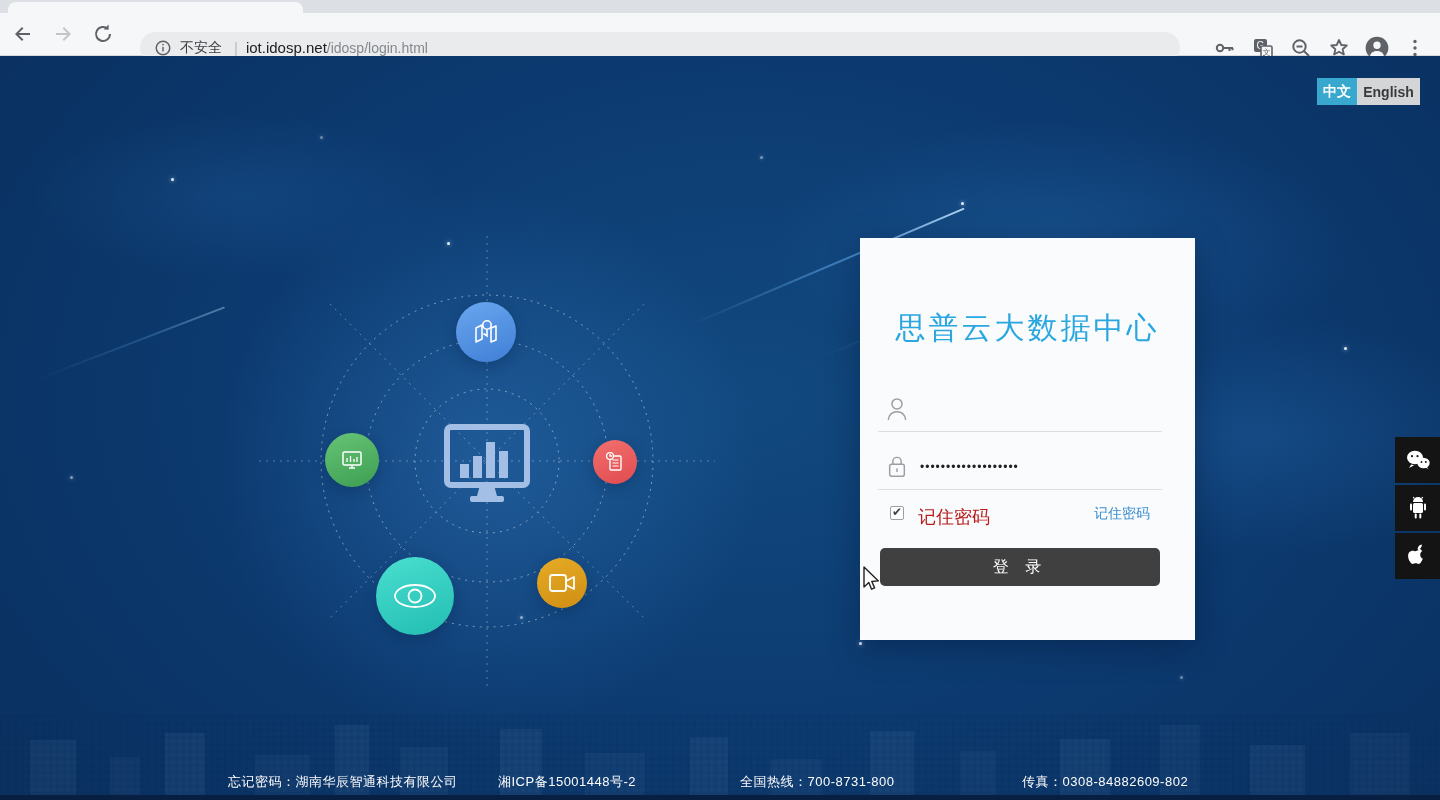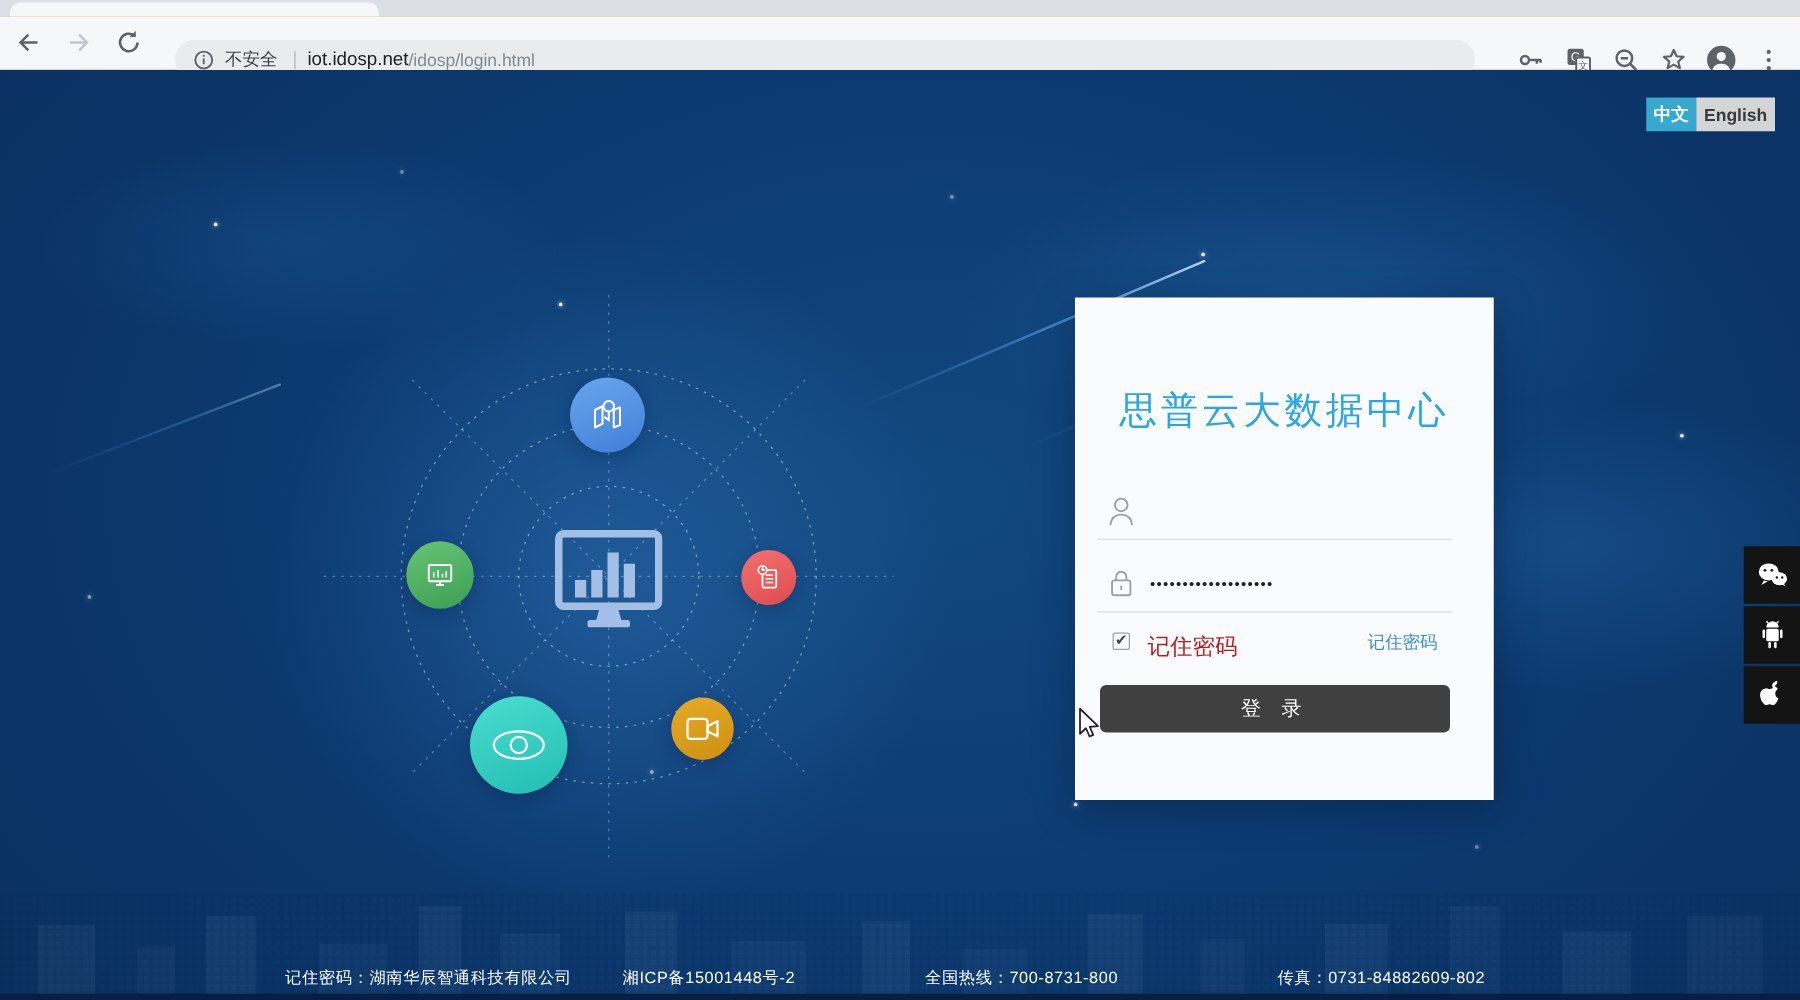--- a/index.html
+++ b/index.html
@@ -318,21 +318,21 @@
     <div class="social-btn">
       <svg width="24" height="26" viewBox="0 0 24 26">
         <path d="M15.8 1.5c-1.1.1-2.4.8-3.1 1.7-.7.8-1.2 2-1 3.2 1.2 0 2.4-.7 3.2-1.6.6-.9 1.1-2 .9-3.3z" fill="#fff"></path>
         <path d="M12.2 7.6c-1 0-2.1.7-2.8.7-.7 0-1.7-.7-2.9-.6-2.1.1-4.4 1.8-4.4 5.2 0 2.1.8 4.3 1.8 5.7.8 1.2 1.7 2.4 2.9 2.4 1 0 1.6-.7 2.9-.7 1.4 0 1.8.7 2.9.7 1.3 0 2-1.2 2.8-2.4.9-1.4 1.3-2.8 1.3-2.9 0 0-2.5-1-2.5-3.9 0-2.5 2-3.6 2.1-3.7-1.2-1.7-3-2.5-4.1-2.5z" fill="#fff"></path>
       </svg>
     </div>
   </div>
 
   <div class="skyline"></div>
   <div class="bottom-bar"></div>
-  <span class="footer-text f-copy">记住密码：湖南华辰智通科技有限公司</span>
+  <span class="footer-text f-copy">忘记密码：湖南华辰智通科技有限公司</span>
   <span class="footer-text f-icp">湘ICP备15001448号-2</span>
   <span class="footer-text f-hot">全国热线：700-8731-800</span>
-  <span class="footer-text f-fax">传真：0731-84882609-802</span>
+  <span class="footer-text f-fax">传真：0308-84882609-802</span>
 
   <svg class="cursor" width="20" height="28" viewBox="0 0 20 28">
     <path d="M2 1l0 20 4.8-4.4 2.8 6.6 3-1.3-2.8-6.4 6.6-.6z" fill="#fff" stroke="#222" stroke-width="1.4" stroke-linejoin="round"></path>
   </svg>
 </div>
 
 </body></html>

